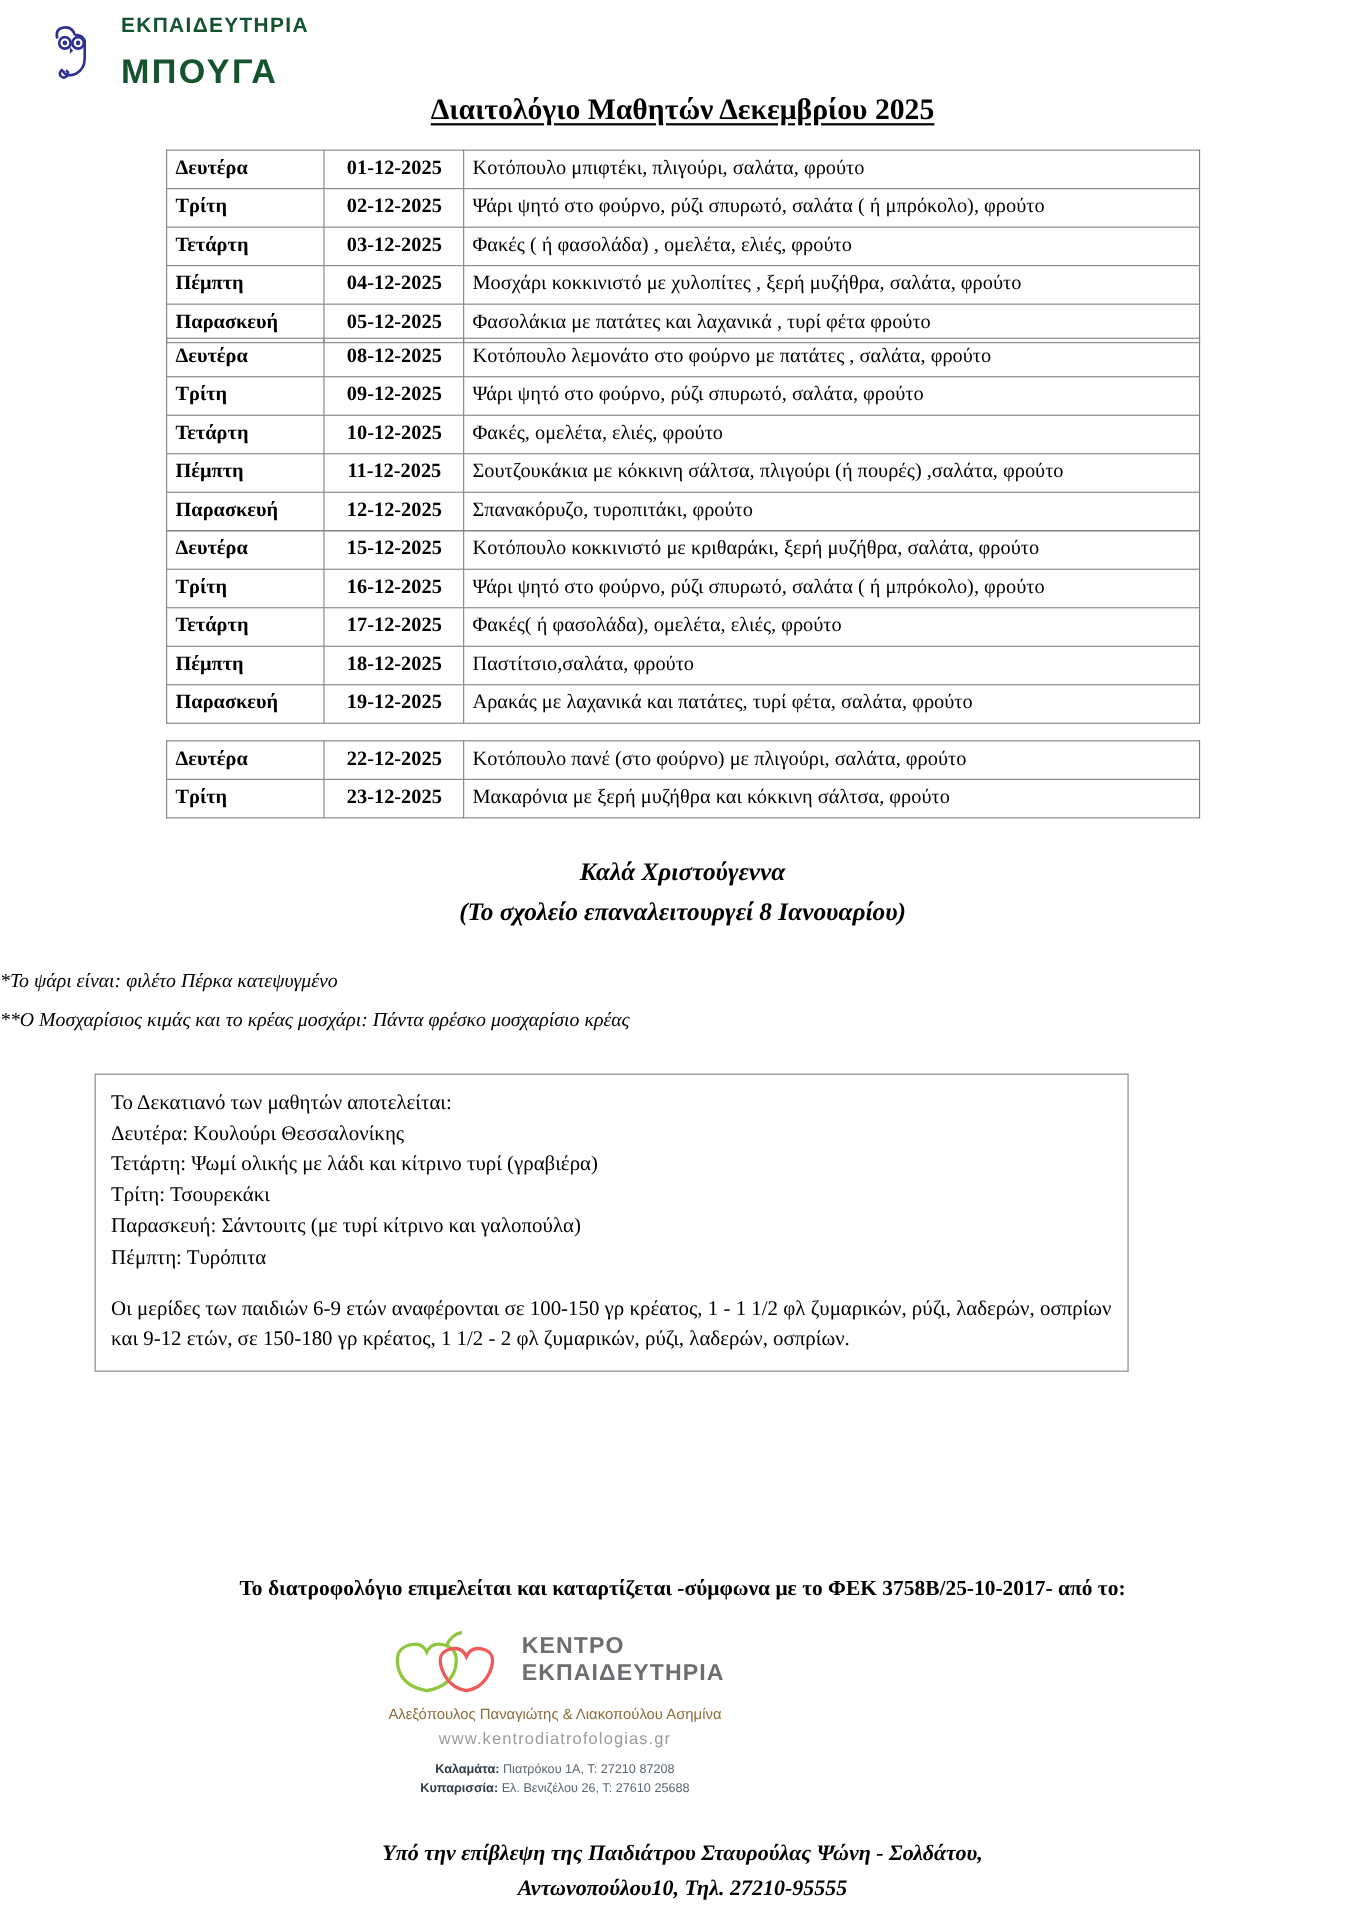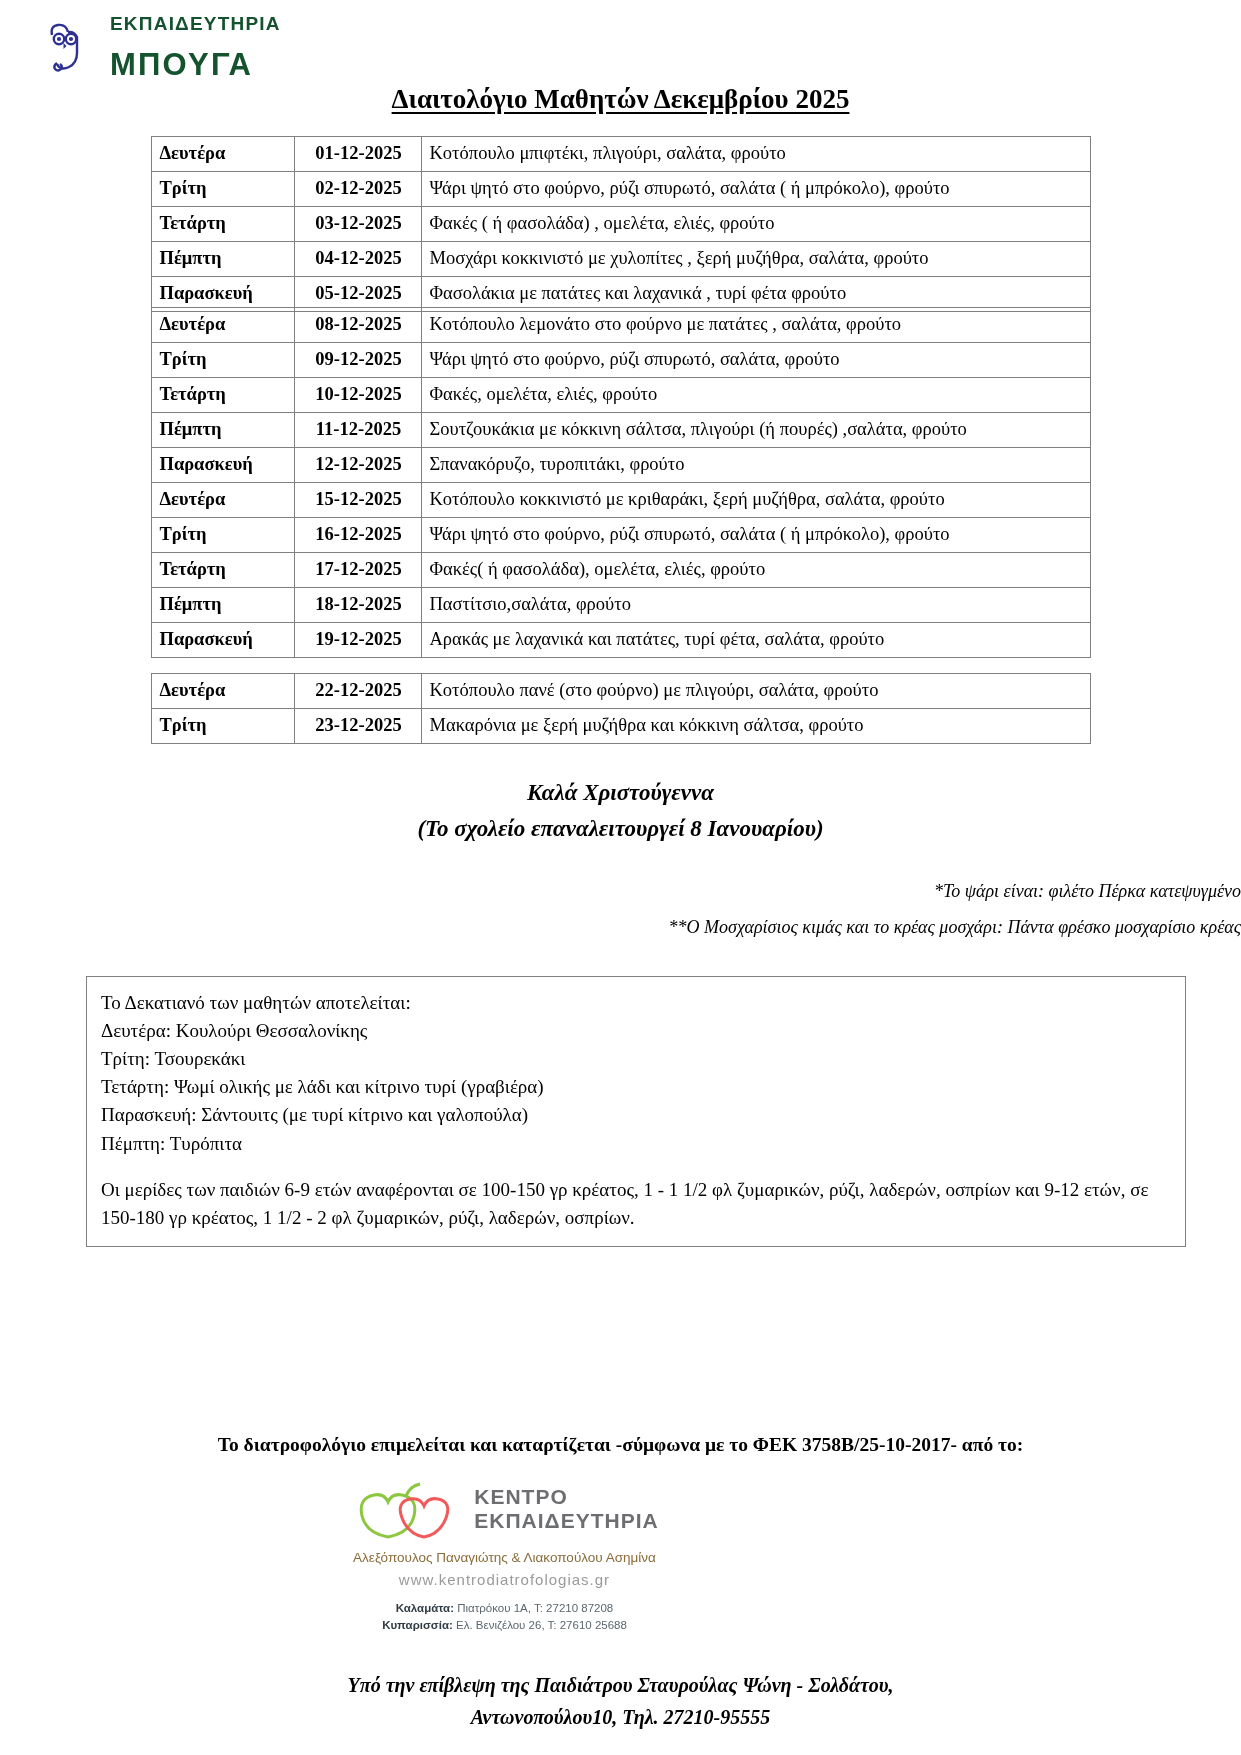--- a/index.html
+++ b/index.html
@@ -116,33 +116,33 @@
     font-weight: 700;
   }
   #greet-main { top: 780px; font-size: 23px; }
   #greet-sub  { top: 816px; font-size: 23px; }
 
   
   .footnote {
     position: absolute;
     left: 0;
     width: 1241px;
-    text-align: right;
+    text-align: left;
     font-style: italic;
     font-size: 18px;
   }
   #note-1 { top: 881px; }
   #note-2 { top: 917px; }
 
   
   .snack-box {
     position: absolute;
     left: 86px;
     top: 976px;
-    width: 1100px;
+    width: 940px;
     box-sizing: border-box;
     border: 1px solid #808080;
     padding: 12px 14px 14px 14px;
     font-size: 19px;
     line-height: 1.48;
   }
   .snack-box p { margin: 0; }
   .snack-spacer { height: 18px; }
   .snack-portions { margin-top: 0; }
 
@@ -358,22 +358,22 @@
 
   <div class="greeting" id="greet-main">Καλά Χριστούγεννα</div>
   <div class="greeting" id="greet-sub">(Το σχολείο επαναλειτουργεί 8 Ιανουαρίου)</div>
 
   <div class="footnote" id="note-1">*Το ψάρι είναι: φιλέτο Πέρκα κατεψυγμένο</div>
   <div class="footnote" id="note-2">**Ο Μοσχαρίσιος κιμάς και το κρέας μοσχάρι: Πάντα φρέσκο μοσχαρίσιο κρέας</div>
 
   <div class="snack-box">
     <p>Το Δεκατιανό των μαθητών αποτελείται:</p>
     <p>Δευτέρα: Κουλούρι Θεσσαλονίκης</p>
+    <p>Τετάρτη: Ψωμί ολικής με λάδι και κίτρινο τυρί (γραβιέρα)</p>
     <p>Τρίτη: Τσουρεκάκι</p>
-    <p>Τετάρτη: Ψωμί ολικής με λάδι και κίτρινο τυρί (γραβιέρα)</p>
     <p>Παρασκευή: Σάντουιτς (με τυρί κίτρινο και γαλοπούλα)</p>
     <p>Πέμπτη: Τυρόπιτα</p>
     <div class="snack-spacer"></div>
     <p class="snack-portions">Οι μερίδες των παιδιών  6-9 ετών αναφέρονται σε 100-150 γρ κρέατος, 1 - 1 1/2 φλ ζυμαρικών, ρύζι, λαδερών, οσπρίων και 9-12 ετών, σε 150-180 γρ κρέατος, 1 1/2 - 2 φλ ζυμαρικών, ρύζι, λαδερών, οσπρίων.</p>
   </div>
 
   <div class="fek-line">Το διατροφολόγιο επιμελείται και καταρτίζεται -σύμφωνα με το ΦΕΚ 3758Β/25-10-2017- από το:</div>
 
   <div class="nutri-block">
     <div class="nutri-row">

